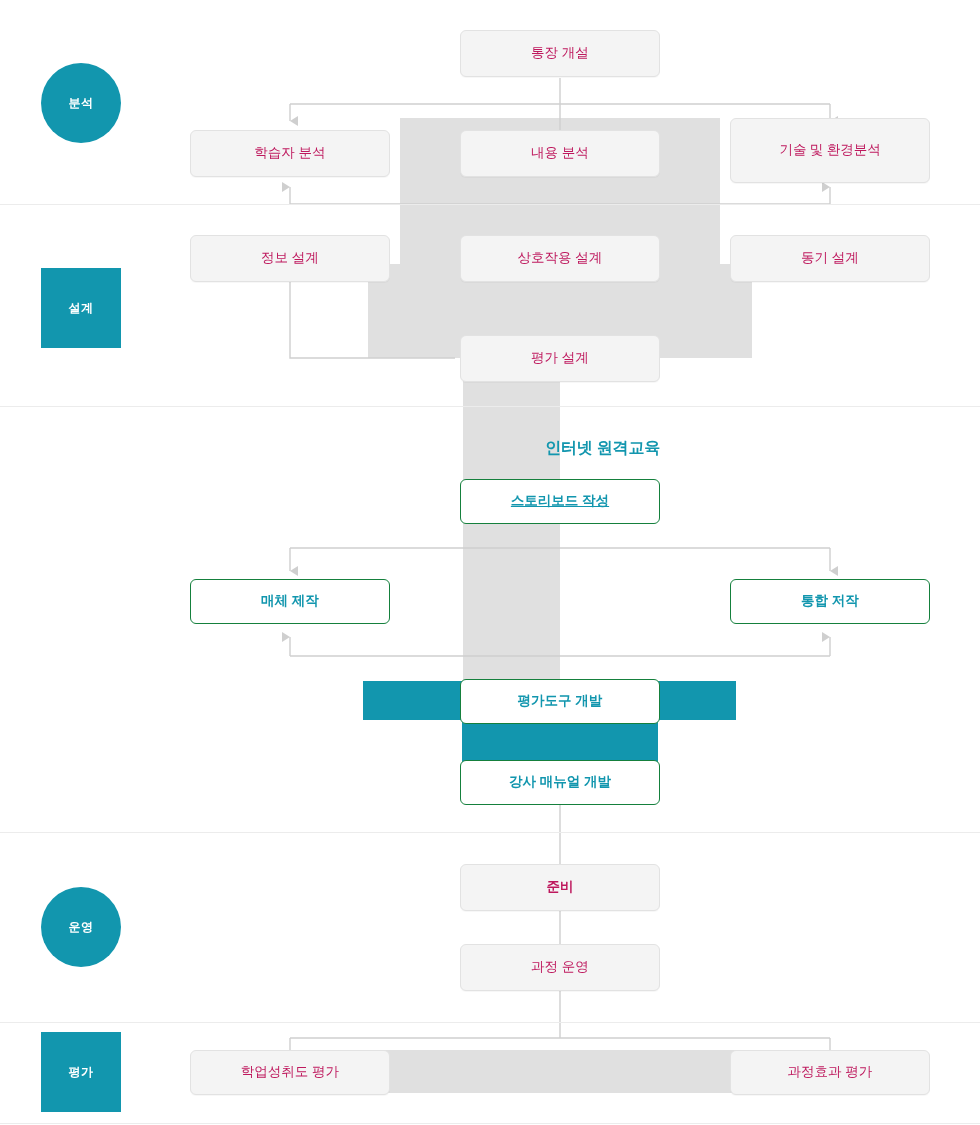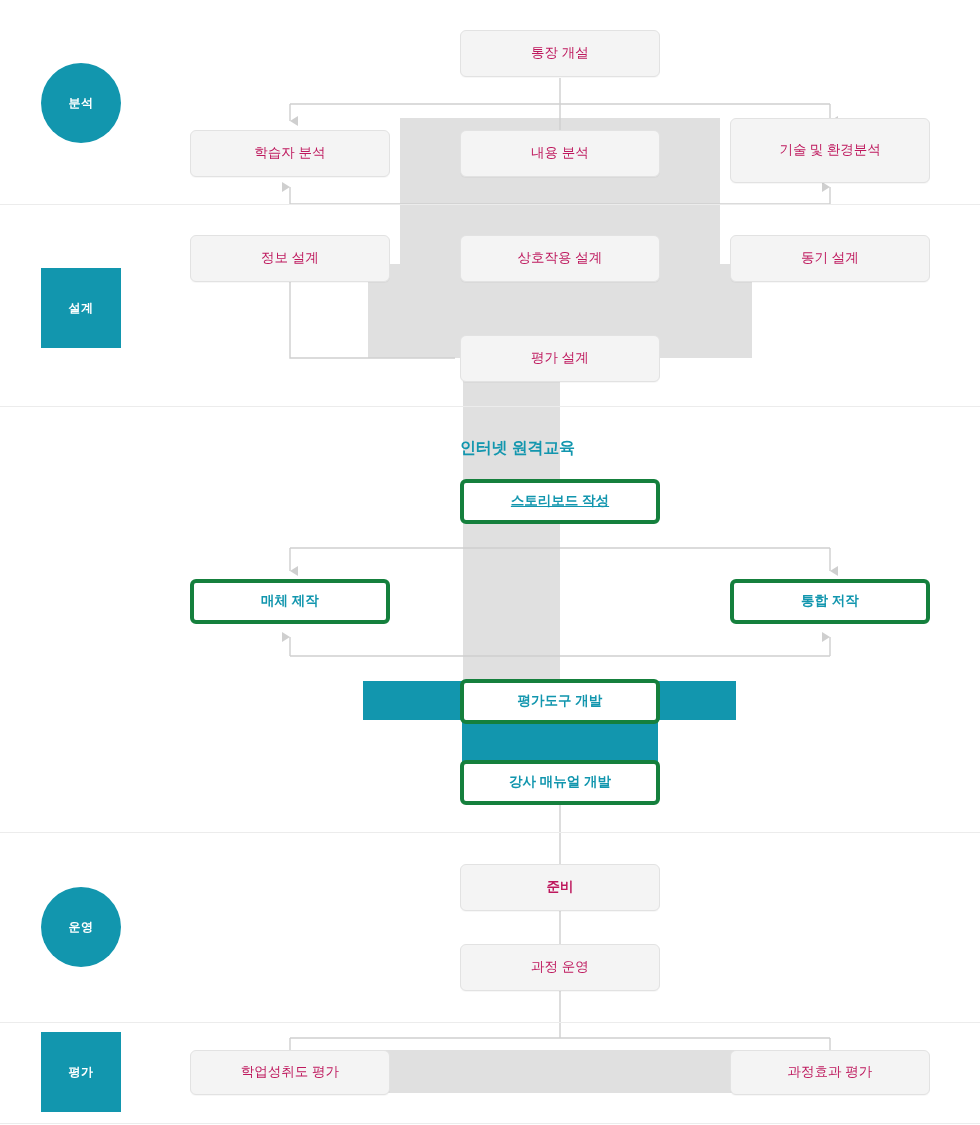--- a/index.html
+++ b/index.html
@@ -42,33 +42,33 @@
     line-height:1.2;
   }
   .node.gray{
     background:#f4f4f4;
     border:1px solid #e2e2e2;
     color:#be185d;
     box-shadow:0 1px 1px rgba(0,0,0,.035);
   }
   .node.teal{
     background:#ffffff;
-    border:4px solid #15803d;
+    border:1px solid #15803d;
     color:#1296ae;
     font-weight:bold;
   }
   .node.teal .ul{ text-decoration:underline; }
 
   
   .caption{
     position:absolute;
     color:#1296ae;
     font-size:16px;
     font-weight:bold;
-    text-align:left;
+    text-align:right;
     letter-spacing:-.2px;
   }
 
   
   .slab{position:absolute;}
   .slab.gray{background:#e0e0e0;}
   .slab.teal{background:#1296ae;}
 </style>
 </head>
 <body>

